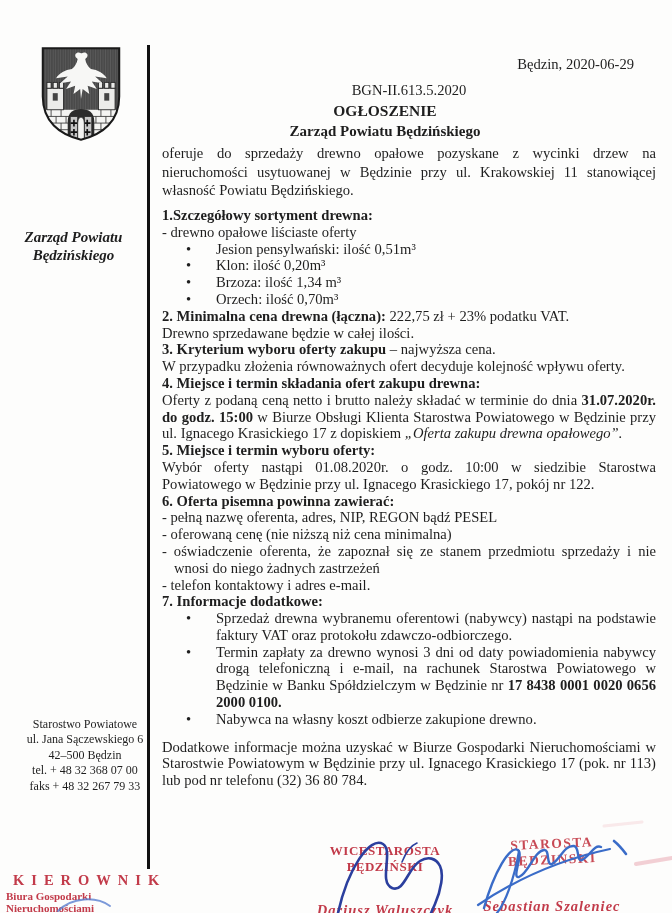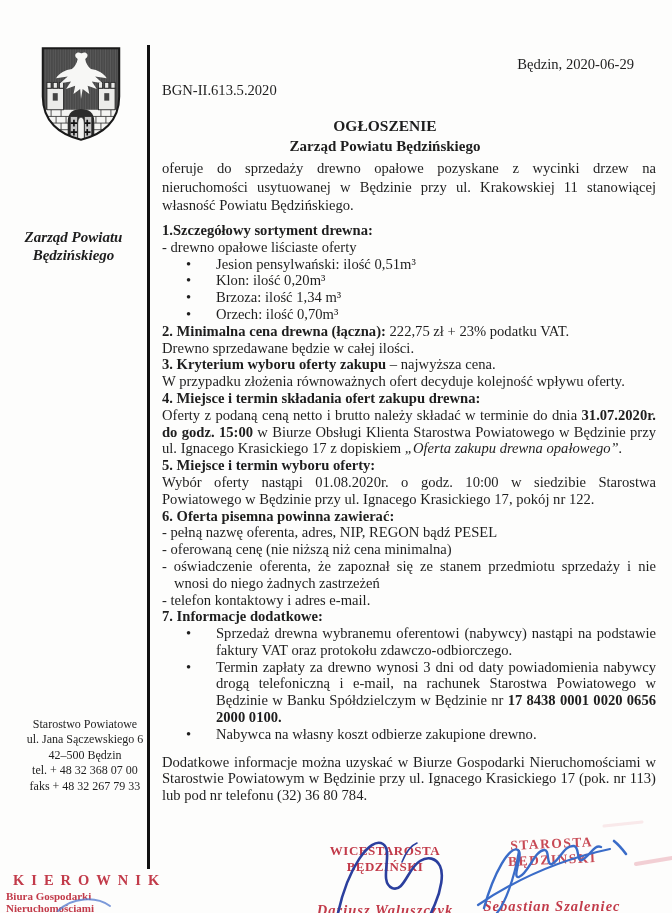--- a/index.html
+++ b/index.html
@@ -18,22 +18,22 @@
   .sidebar-address{
     position:absolute; left:0; top:717px; width:170px; text-align:center;
     font-size:12px; line-height:15.4px;
   }
   .stamp{position:absolute; left:6px; top:872px; width:164px; color:#c23b4a;}
   .stamp-title{font-weight:bold; font-size:14.5px; letter-spacing:7px; text-indent:7px;}
   .stamp-sub{font-weight:bold; font-size:11px; margin-top:1px;}
   
   .main{position:absolute; left:162px; top:56px; width:494px; font-size:14.6px; line-height:16.8px;}
   .date{text-align:right; padding-right:22px;}
-  .ref{margin-top:9px;}
-  .title{margin-top:19px; width:446px; text-align:center; font-weight:bold; font-size:15.5px;}
+  .ref{margin-top:9px;text-align:center;}
+  .title{margin-top:4px; width:446px; text-align:center; font-weight:bold; font-size:15.5px;}
   .subtitle{margin-top:4px; width:446px; text-align:center; font-weight:bold; font-size:15px;}
   .just{text-align:justify;}
   .intro{margin:4px 0 0 0; line-height:18.6px;}
   p{margin:0;}
   .h{font-weight:bold;}
   .mt{margin-top:7px;}
   .bullet{display:flex;}
   .bullet .dot{flex:0 0 30px; margin-left:24px; text-align:left;}
   .bullet .btxt{flex:1;}
   .hang{padding-left:12px; text-indent:-12px;}

